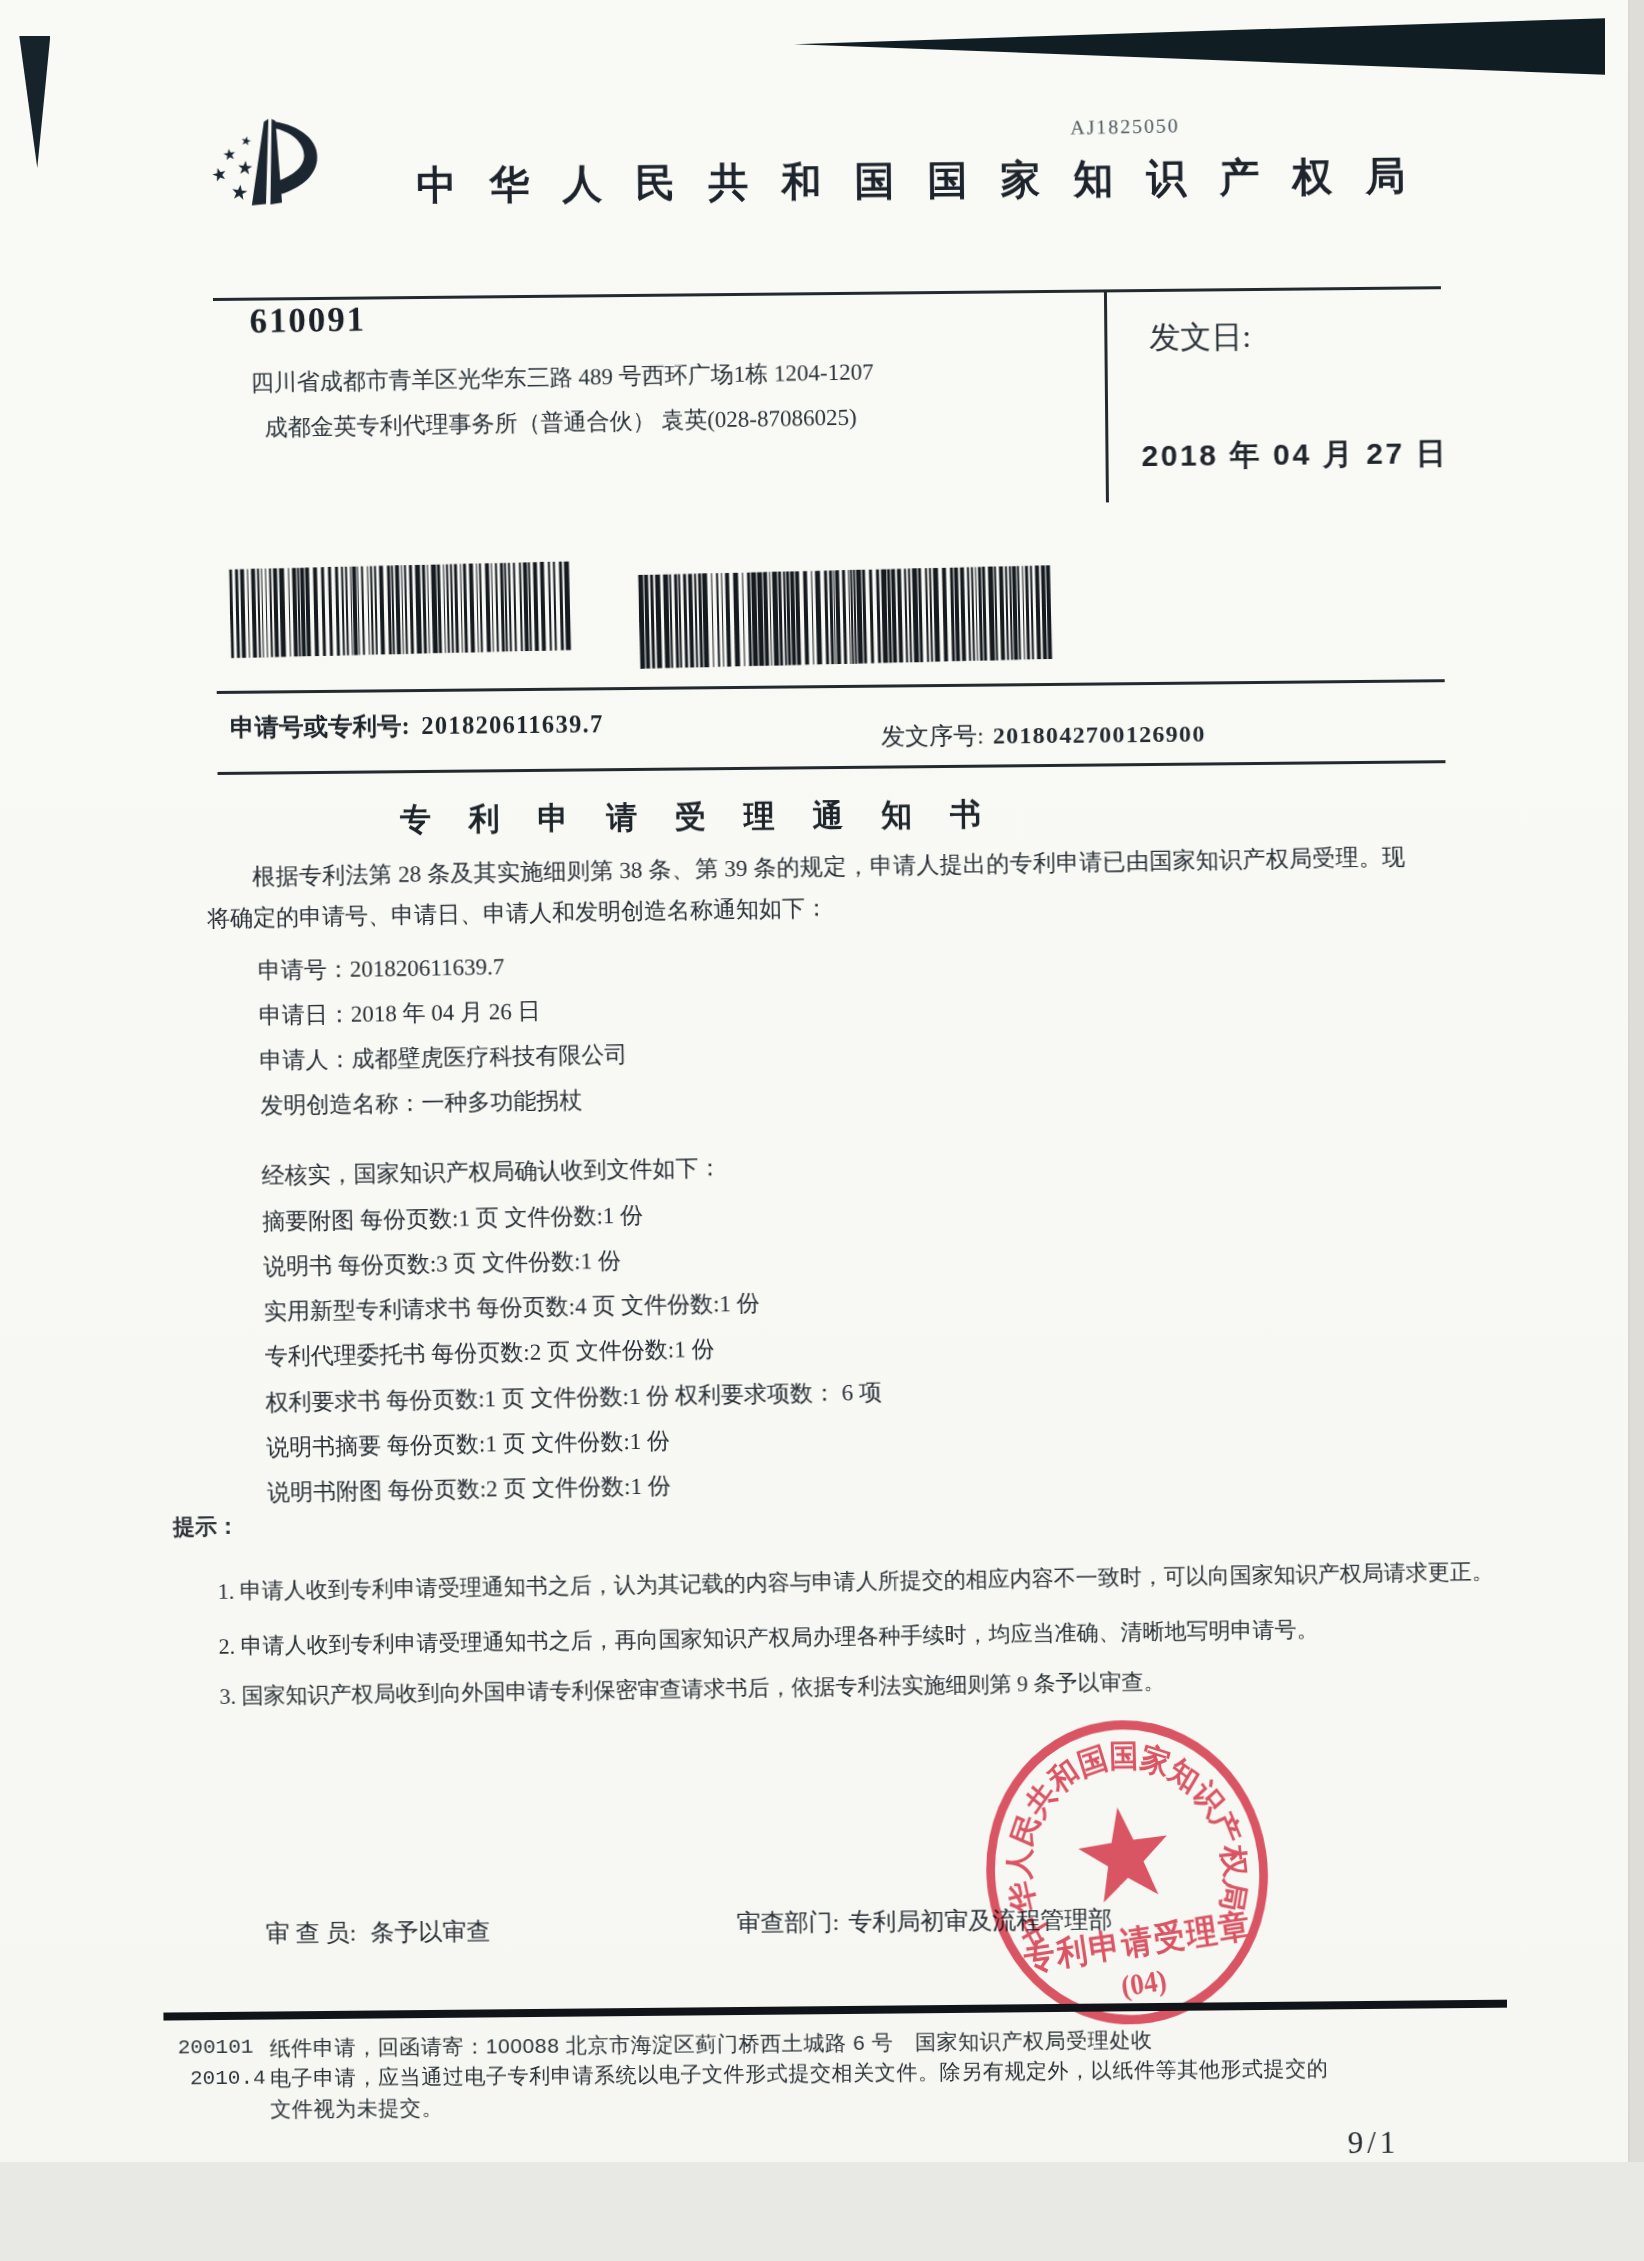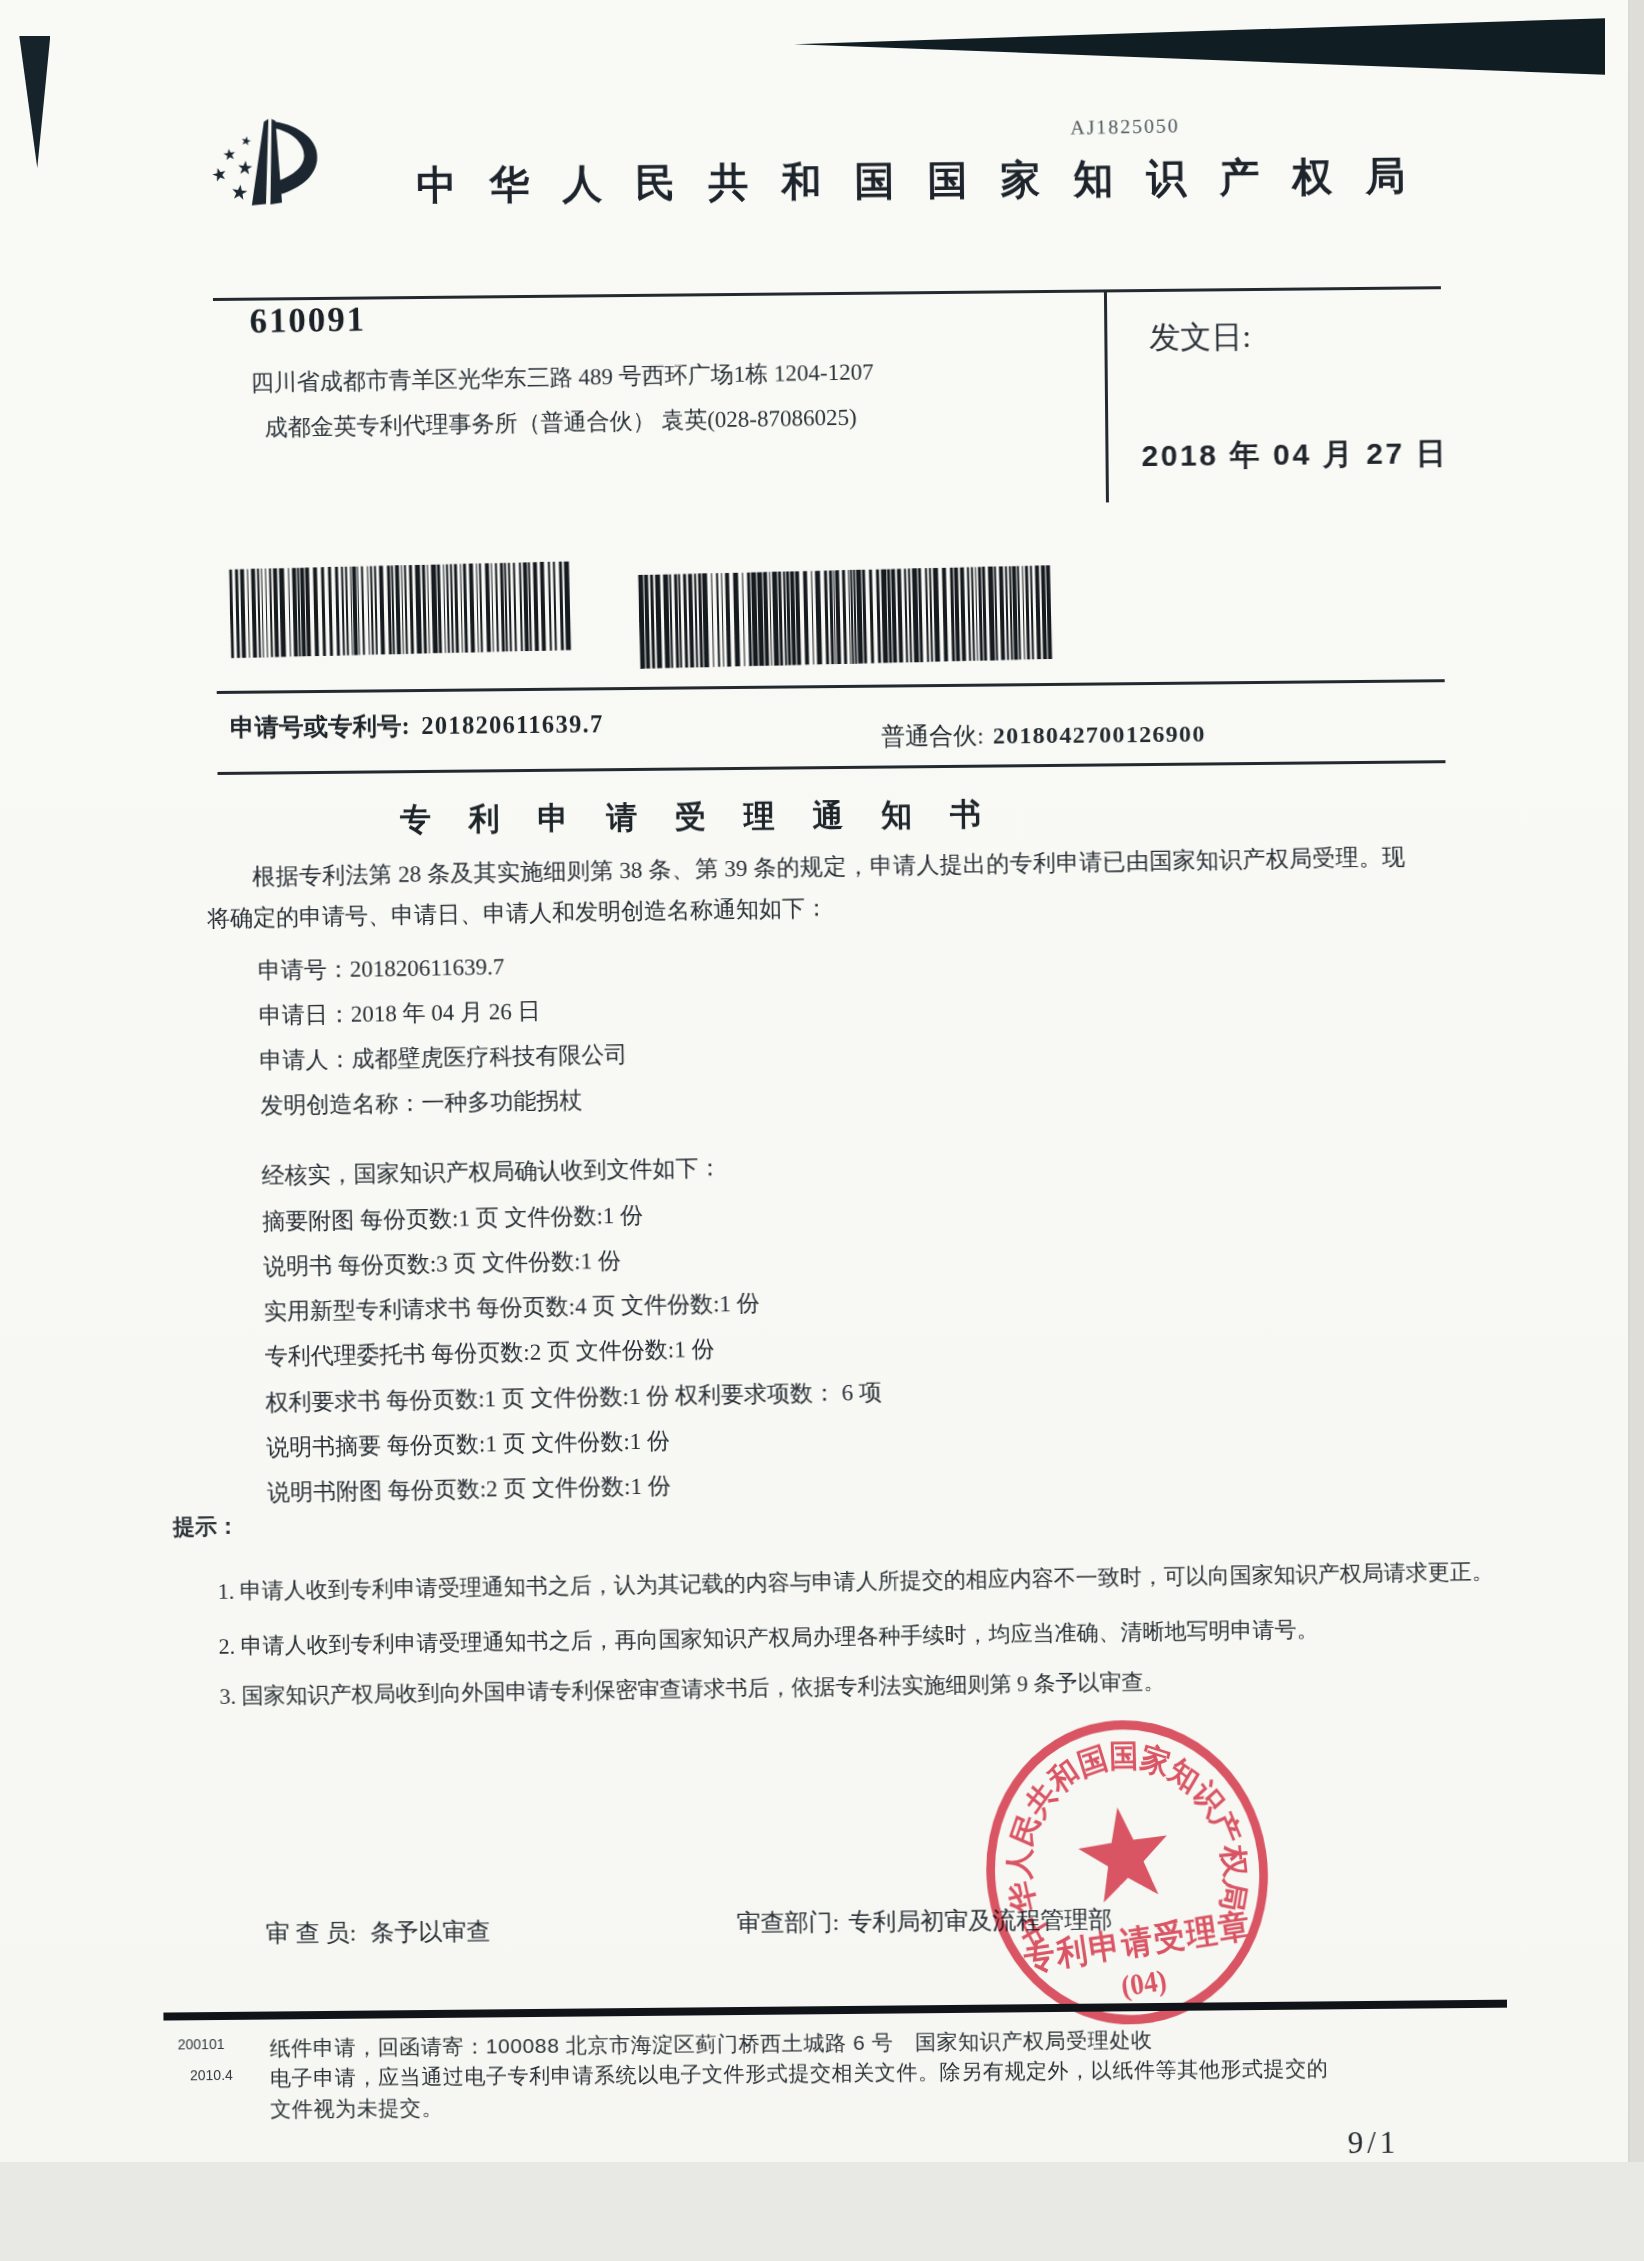--- a/index.html
+++ b/index.html
@@ -73,21 +73,21 @@
   
   .examiner{position:absolute;left:250px;top:1918px;font-size:24px;color:#272e35;}
   .examiner .val{margin-left:14px;}
   .dept{position:absolute;left:721px;top:1912px;font-size:24px;color:#272e35;white-space:nowrap;}
   .dept .val{margin-left:9px;}
   
   .seal{position:absolute;left:954px;top:1720px;width:316px;height:322px;
     mix-blend-mode:multiply;opacity:.9;}
   
   .footer-rule{position:absolute;left:147px;top:2012px;width:1344px;height:8.4px;background:#101418;}
-  .fcode{position:absolute;left:161px;font-size:14px;font-family:Liberation Sans, sans-serif;color:#30373d;}
+  .fcode{position:absolute;left:161px;font-size:21px;font-family:Liberation Mono, monospace;color:#30373d;}
   .fc1{top:2036px;} .fc2{top:2067px;margin-left:12px;}
   .fline{position:absolute;left:253px;width:1225px;font-size:21px;
     font-family:"Liberation Sans","DejaVu Sans",sans-serif;color:#2b3237;letter-spacing:0.6px;}
   .fl1{top:2035px;} .fl2{top:2065px;} .fl3{top:2096px;}
   .pagenum{position:absolute;left:1330px;top:2136px;font-size:31px;letter-spacing:3.9px;color:#23292e;}
   .red-tick{position:absolute;left:1333px;top:2178px;width:3.2px;height:17px;background:#c2333f;}
 </style>
 </head>
 <body>
 
@@ -279,21 +279,21 @@
         <span style="width: 3.9px; margin-right: 1.3px;"></span>
         <span style="width: 3.9px; margin-right: 1.3px;"></span>
       </div>
 
     <div class="rule rule-2"></div>
 
     <div class="appnum">
       <span>申请号或专利号:</span><span class="val">201820611639.7</span>
     </div>
     <div class="serial">
-      <span>普通合伙:</span><span class="val">2018042700126900</span>
+      <span>发文序号:</span><span class="val">2018042700126900</span>
     </div>
 
     <div class="rule rule-3"></div>
 
     <div class="notice-title">专 利 申 请 受 理 通 知 书</div>
 
     <div class="bodyblock">
       <div class="para1">根据专利法第 28 条及其实施细则第 38 条、第 39 条的规定，申请人提出的专利申请已由国家知识产权局受理。现将确定的申请号、申请日、申请人和发明创造名称通知如下：</div>
 
       <div class="fieldline f0">申请号：201820611639.7</div>

